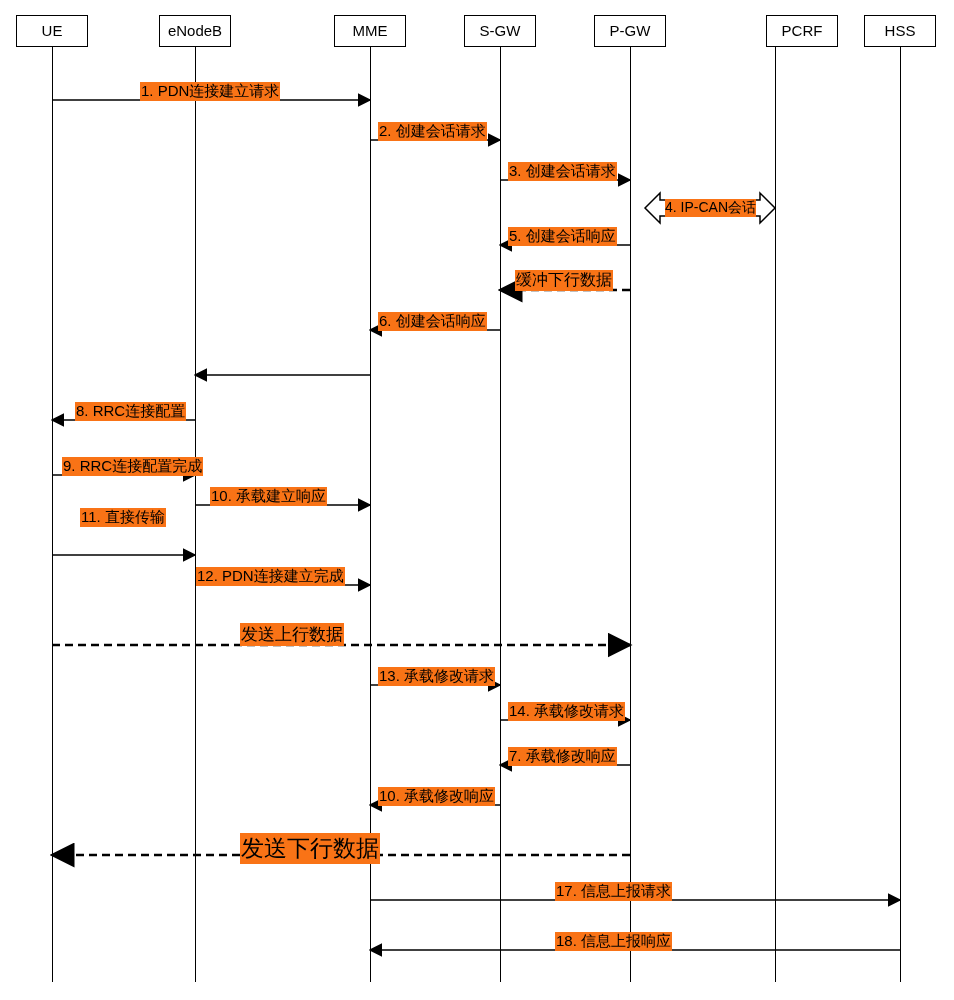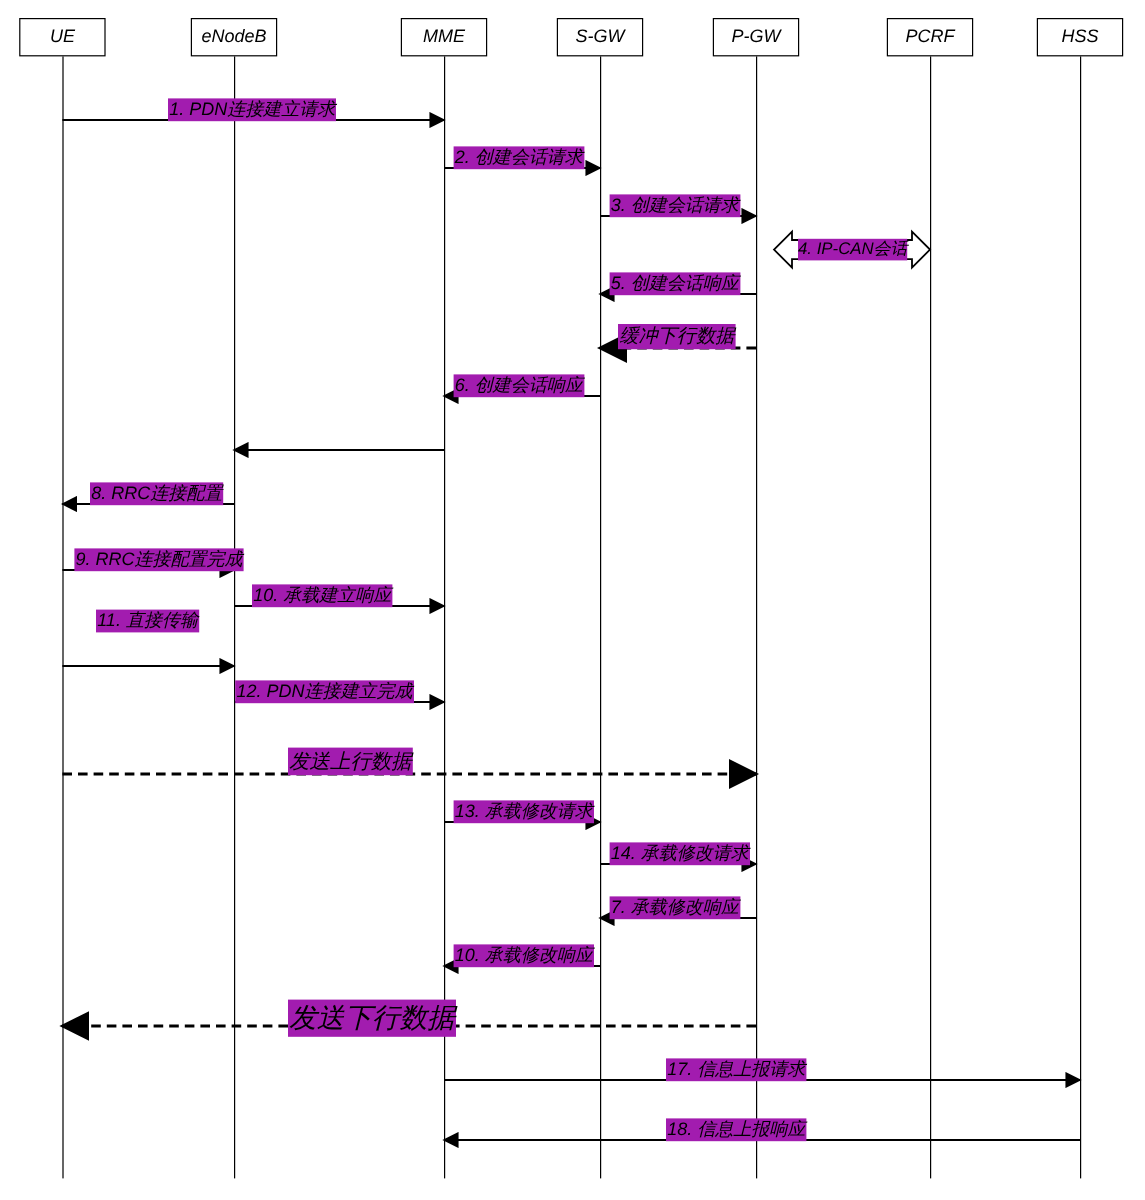--- a/index.html
+++ b/index.html
@@ -6,21 +6,20 @@
     margin: 0;
     padding: 0;
     font-family: "SimSun", "Microsoft YaHei", sans-serif;
     font-size: 15px;
     background: #fff;
   }
   .canvas {
     position: relative;
     width: 954px;
     height: 1000px;
-    font-style: italic;
   }
   .actor {
     position: absolute;
     top: 15px;
     width: 70px;
     height: 30px;
     border: 1.5px solid #000;
     background: #fff;
     text-align: center;
     line-height: 30px;
@@ -31,21 +30,21 @@
     position: absolute;
     top: 47px;
     width: 0;
     border-left: 1.5px solid #000;
     height: 935px;
   }
   .msg-label {
     position: absolute;
     white-space: nowrap;
     font-size: 15px;
-    background: #a21caf;
+    background: #f97316;
     padding: 0 1px;
   }
   svg.arrows {
     position: absolute;
     top: 0;
     left: 0;
     width: 954px;
     height: 1000px;
     pointer-events: none;
   }
@@ -53,21 +52,21 @@
 </head>
 <body>
 
 <div class="canvas">
 
   <div class="actor" style="left:52px">UE</div>
   <div class="actor" style="left:195px">eNodeB</div>
   <div class="actor" style="left:370px">MME</div>
   <div class="actor" style="left:500px">S-GW</div>
   <div class="actor" style="left:630px">P-GW</div>
-  <div class="actor" style="left:775px">PCRF</div>
+  <div class="actor" style="left:802px">PCRF</div>
   <div class="actor" style="left:900px">HSS</div>
 
   <div class="lifeline" style="left:52px"></div>
   <div class="lifeline" style="left:195px"></div>
   <div class="lifeline" style="left:370px"></div>
   <div class="lifeline" style="left:500px"></div>
   <div class="lifeline" style="left:630px"></div>
   <div class="lifeline" style="left:775px"></div>
   <div class="lifeline" style="left:900px"></div>
 

